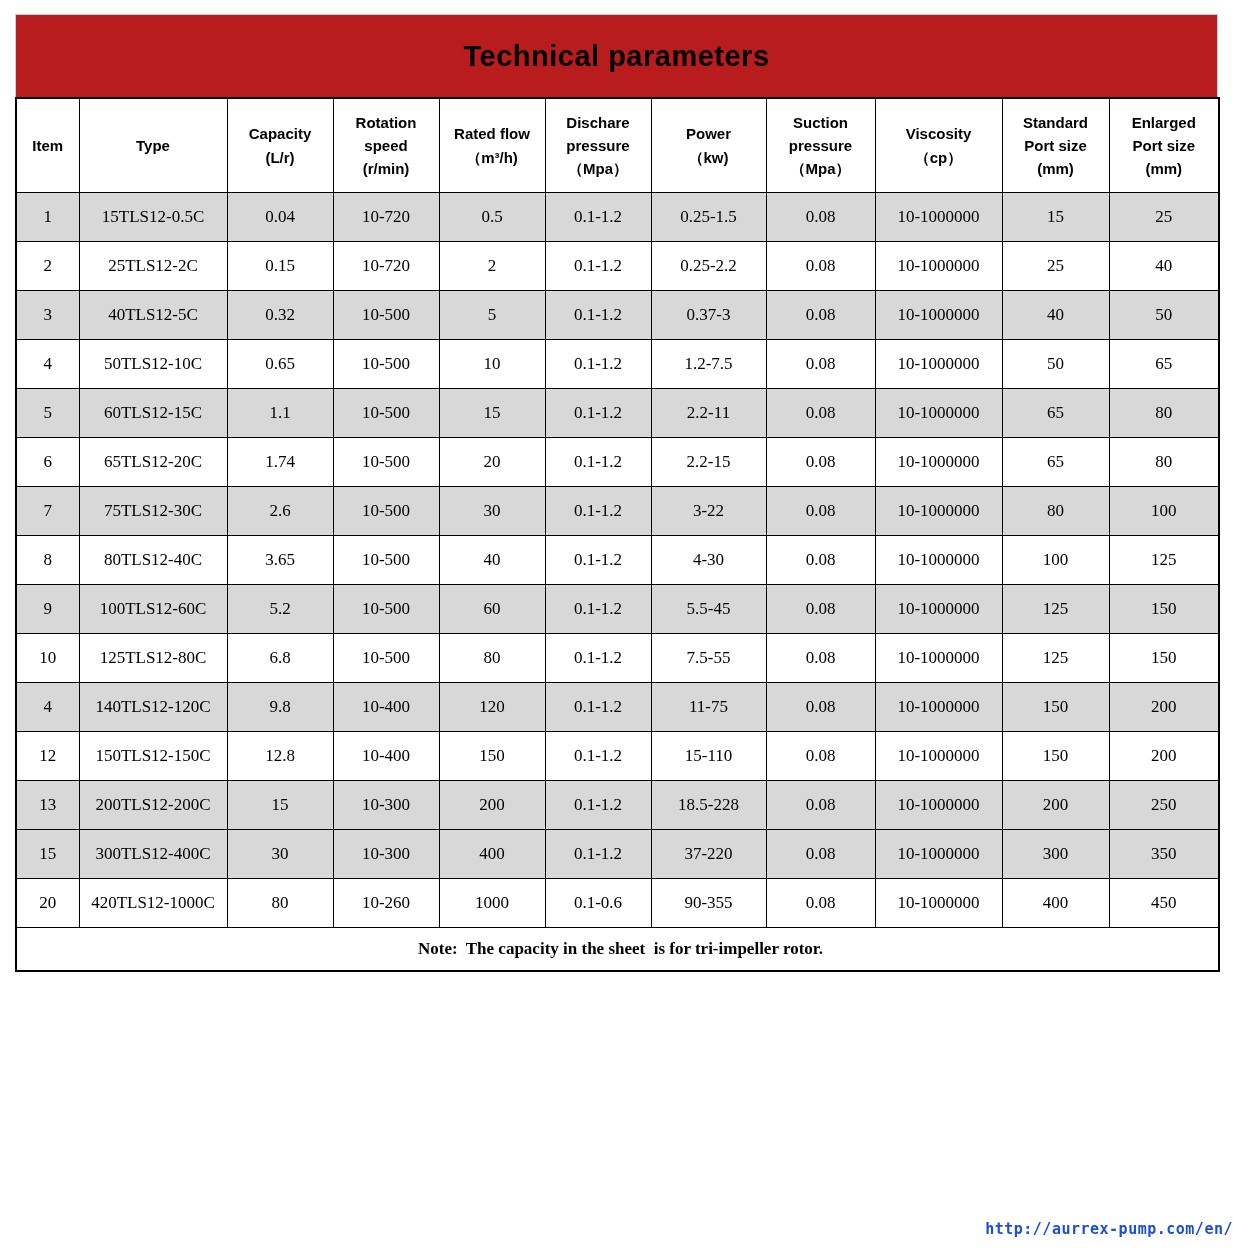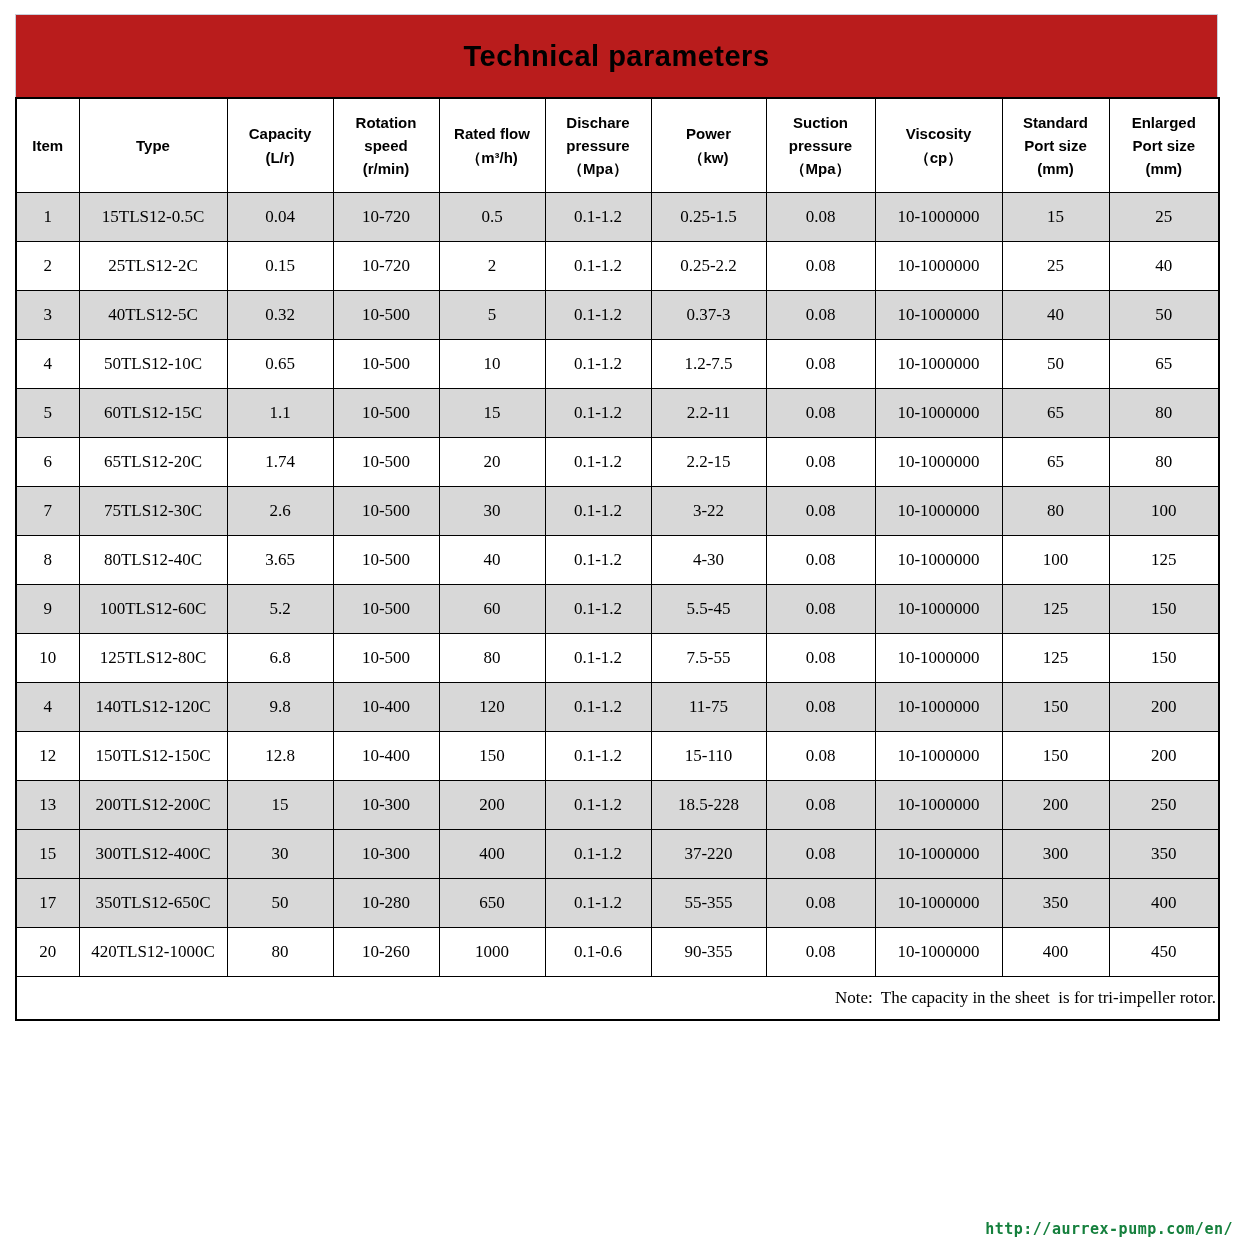--- a/index.html
+++ b/index.html
@@ -30,27 +30,27 @@
     height:93px;font-size:15px;font-weight:bold;line-height:1.55;
     white-space:pre-line;background:#fff;
     font-family:"Liberation Sans",sans-serif;
   }
   table.params td{
     height:48px;font-size:17px;
     font-family:"Liberation Serif","DejaVu Serif",serif;
   }
   tr.shaded td{background:#d8d8d8;}
   tr.note-row td{
-    height:42px;text-align:right;padding-left:8px;font-size:17px;
-    white-space:pre-wrap;background:#fff;
+    height:42px;text-align:center;padding-left:8px;font-size:17px;
+    white-space:pre-wrap;background:#fff;font-weight:bold;
   }
   .watermark{
     position:absolute;right:0;bottom:14px;
     font-family:"DejaVu Sans Mono","Liberation Mono",monospace;
-    font-weight:bold;font-size:15px;letter-spacing:.5px;color:#15803d;
+    font-weight:bold;font-size:15px;letter-spacing:.5px;color:#1d4ed8;
     background:transparent;
   }
 </style>
 </head>
 <body>
 
 <div class="page">
 
   <div class="title-block">
     <h1>Technical parameters</h1>
@@ -275,33 +275,20 @@
           <td>30</td>
           <td>10-300</td>
           <td>400</td>
           <td>0.1-1.2</td>
           <td>37-220</td>
           <td>0.08</td>
           <td>10-1000000</td>
           <td>300</td>
           <td>350</td>
         </tr>
-        <tr class="shaded">
-          <td>17</td>
-          <td>350TLS12-650C</td>
-          <td>50</td>
-          <td>10-280</td>
-          <td>650</td>
-          <td>0.1-1.2</td>
-          <td>55-355</td>
-          <td>0.08</td>
-          <td>10-1000000</td>
-          <td>350</td>
-          <td>400</td>
-        </tr>
         <tr>
           <td>20</td>
           <td>420TLS12-1000C</td>
           <td>80</td>
           <td>10-260</td>
           <td>1000</td>
           <td>0.1-0.6</td>
           <td>90-355</td>
           <td>0.08</td>
           <td>10-1000000</td>

